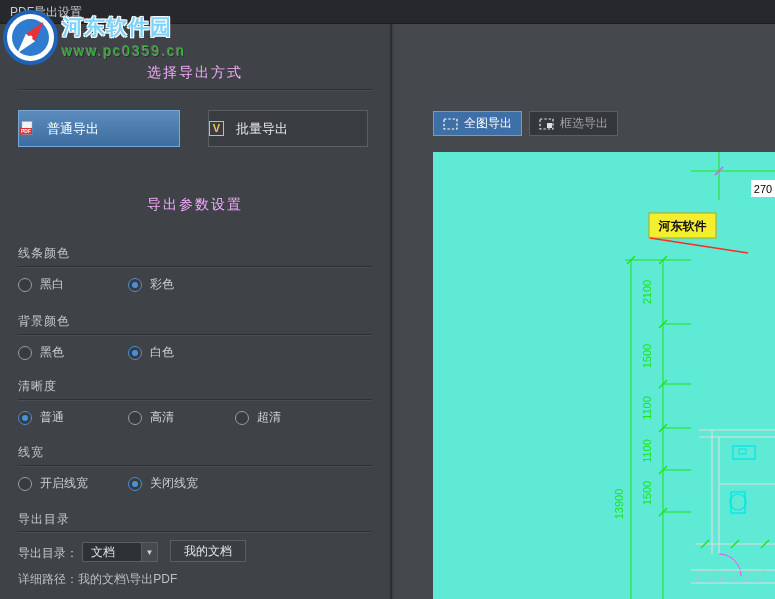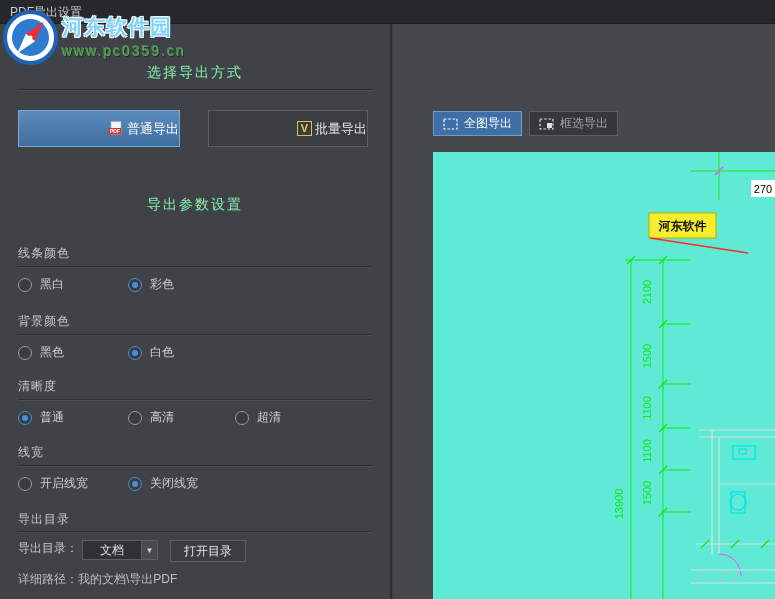--- a/index.html
+++ b/index.html
@@ -16,49 +16,49 @@
   .logo { position:absolute; top:10px; left:3px; display:flex; align-items:flex-start; z-index:30; }
   .logo-text { margin-left:4px; margin-top:3px; }
   .logo-line1 { color:#7dd3fc; font-size:21px; font-weight:bold; letter-spacing:1px;
                 text-shadow:-1px -1px 0 #fff,1px -1px 0 #fff,-1px 1px 0 #fff,1px 1px 0 #fff; }
   .logo-line2 { color:#3cb93c; font-size:14px; font-weight:normal; letter-spacing:2px; margin-top:2px;
                 text-shadow:-1px -1px 0 rgba(255,255,255,.25),1px 1px 0 rgba(0,0,0,.35); }
 
   
   .left-panel { position:absolute; top:24px; left:0; width:392px; height:575px;
                 background:#3f4347; border-right:2px solid #2b2e31; }
-  .sec-title { position:absolute; left:0; width:100%; text-align:center; color:#86efac;
+  .sec-title { position:absolute; left:0; width:100%; text-align:center; color:#f0abfc;
                font-size:14px; letter-spacing:2px; }
   .sep { position:absolute; left:18px; right:18px; height:1px; background:#2d3034;
          box-shadow:0 1px 0 #4a4e53; }
 
-  .export-btn { position:absolute; height:37px; display:flex; align-items:center; justify-content:flex-end;
-                gap:3px; font-size:13px; cursor:pointer;padding-left:48px; }
+  .export-btn { position:absolute; height:37px; display:flex; align-items:center; justify-content:flex-start;
+                gap:12px; font-size:13px; cursor:pointer; }
   .btn-normal { left:18px; top:86px; width:162px; color:#ffffff;
                 background:linear-gradient(#5b8cbd,#3e6d9f); border:1px solid #7aa8d4; }
   .btn-batch { left:208px; top:86px; width:160px; color:#e4e6e8;
                background:#393d41; border:1px solid #5b5f64; }
   .v-icon { display:inline-block; width:15px; height:15px; border:1px solid #dfc04a; color:#e8cb50;
             font-size:11px; font-weight:bold; line-height:13px; text-align:center; }
 
   .group-label { position:absolute; left:18px; color:#c5c8cb; font-size:12px; letter-spacing:1px; }
   .radio-row { position:absolute; left:0; width:100%; height:16px; }
   .opt { position:absolute; display:flex; align-items:center; cursor:pointer; }
   .opt .radio { width:14px; height:14px; border-radius:50%; border:1px solid #999ea3;
                 background:#383c40; position:relative; flex:0 0 auto; }
   .opt.selected .radio { border-color:#4a90d8; }
   .opt.selected .radio::after { content:""; position:absolute; inset:3px; border-radius:50%; background:#4a90d8; }
   .opt .olabel { margin-left:8px; font-size:12px; color:#ced1d4; white-space:nowrap; }
   .o1 { left:18px; } .o2 { left:128px; } .o3 { left:235px; }
 
-  .dir-row { position:absolute; left:18px; top:516px; height:22px; display:flex; align-items:flex-start; }
+  .dir-row { position:absolute; left:18px; top:516px; height:22px; display:flex; align-items:flex-end; }
   .dir-label { font-size:12px; color:#c5c8cb; }
   .select { width:76px; height:20px; background:#2e3236; border:1px solid #5b5f64; display:flex;
             align-items:center; margin-left:4px; cursor:pointer; }
-  .select-value { flex:1; font-size:12px; color:#dfe2e4; padding-left:17px; }
+  .select-value { flex:1; font-size:12px; color:#dfe2e4; padding-left:8px; }
   .dd-arrow { width:16px; height:18px; background:#474b50; border-left:1px solid #5b5f64;
               color:#cfd2d5; font-size:8px; display:flex; align-items:center; justify-content:center; }
   .btn-open { margin-left:12px; height:22px; padding:0 13px; background:#3a3e42; border:1px solid #5b5f64;
               color:#e4e6e8; font-size:12px; display:flex; align-items:center; cursor:pointer; }
   .path-text { position:absolute; left:18px; top:547px; font-size:12px; color:#bcbfc2; }
 
   
   .right-panel { position:absolute; top:24px; left:394px; width:381px; height:575px; background:#45494d; }
   .toolbar-btn { position:absolute; height:25px; display:flex; align-items:center; gap:6px; padding:8px 9px;
                  font-size:12px; cursor:pointer; }
@@ -172,21 +172,21 @@
     <div class="group-label" style="top:487px;">导出目录</div>
     <div class="sep" style="top:507px;"></div>
 
     <div class="dir-row">
       <span class="dir-label">导出目录：</span>
       <div class="select">
         <span class="select-value">文档</span>
         <span class="dd-arrow">▼</span>
       </div>
       <div class="btn-open">
-        <span>打开目录</span>
+        <span>我的文档</span>
       </div>
     </div>
 
     <div class="path-text">详细路径：我的文档\导出PDF</div>
   </div>
 
   <div class="right-panel"></div>
 
   <div class="toolbar-btn btn-full">
     <svg width="15" height="12" viewBox="0 0 15 12">

